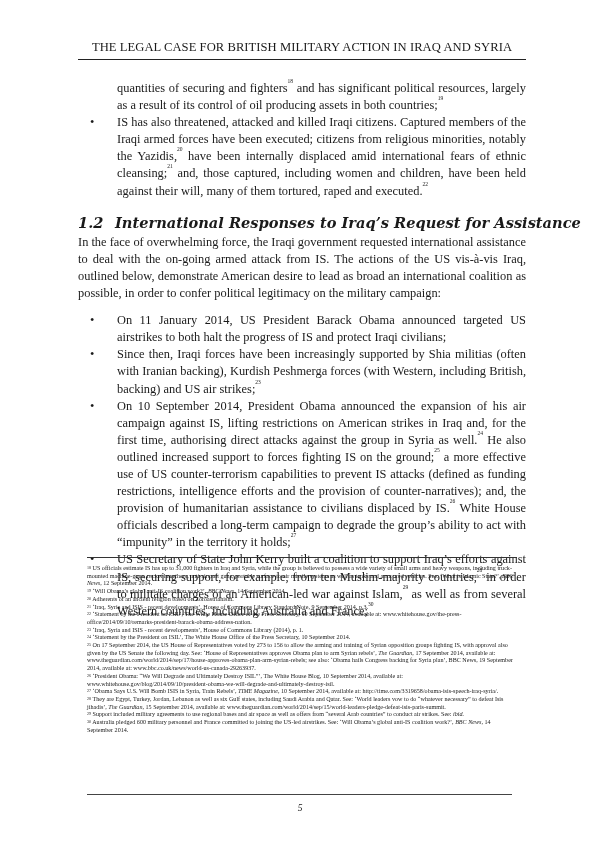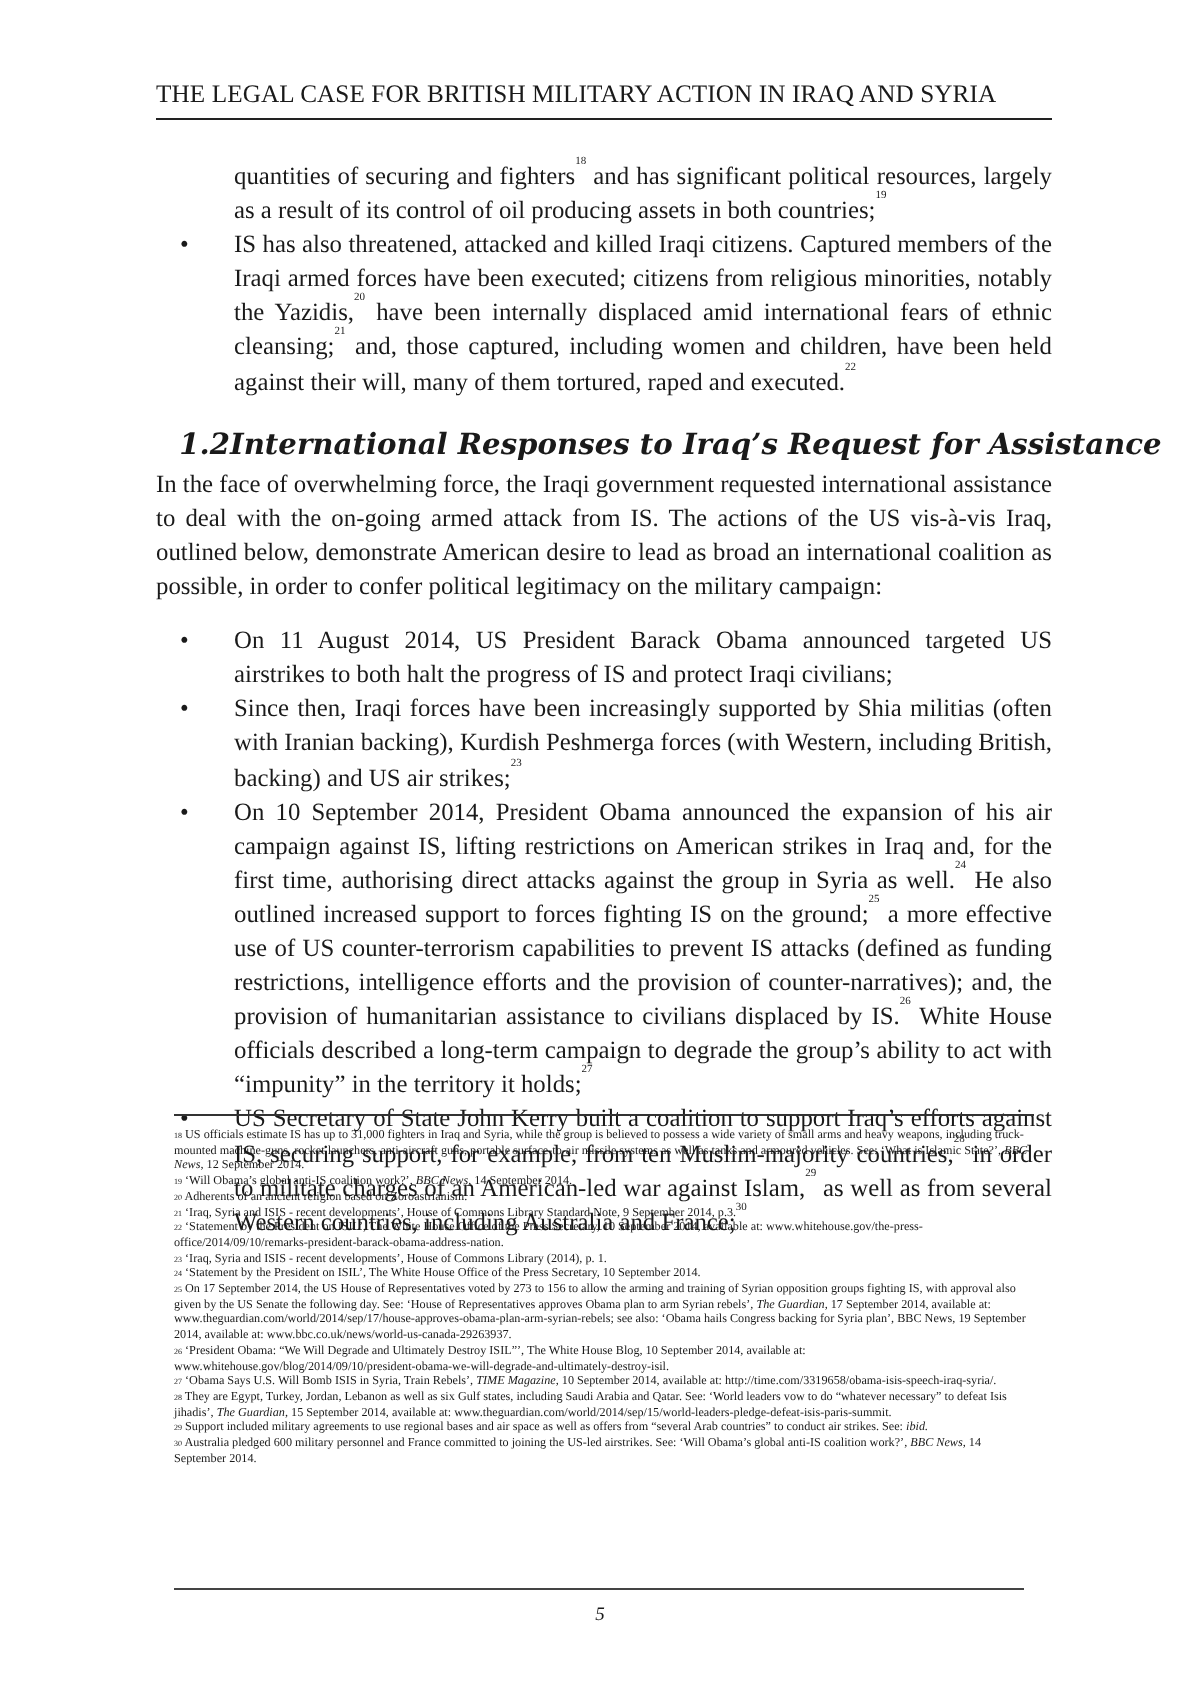--- a/index.html
+++ b/index.html
@@ -1,29 +1,29 @@
 <!DOCTYPE html>
 <html><head>
 <meta charset="utf-8">
 <style>
   html, body { margin:0; padding:0; background:#ffffff; }
   body { width:600px; height:849px; position:relative; overflow:hidden;
          font-family:"Liberation Serif", "DejaVu Serif", serif; color:#1a1a1a; }
-  .header { position:absolute; left:78px; top:40px; width:448px; text-align:left;
+  .header { position:absolute; left:78px; top:40px; width:448px; text-align:center;
             font-size:12.6px; letter-spacing:0.05px; padding-bottom:4px; border-bottom:1.5px solid #222; white-space:nowrap; }
   .body { position:absolute; left:78px; top:80px; width:448px; font-size:12.4px; line-height:17.1px; }
   .just { text-align:justify; }
   sup { font-size:5.5px; vertical-align:top; line-height:5px; position:relative; top:-1px; }
   ul { list-style:none; margin:0; padding:0; }
   li { position:relative; padding-left:39px; text-align:justify; }
   li .bullet { position:absolute; left:12px; top:0; }
   .cont { padding-left:39px; }
   .h2 { font-family:"DejaVu Serif", serif; font-weight:bold; font-style:italic; font-size:14.6px;
         margin-top:14px; margin-bottom:3px; white-space:nowrap; }
-  .h2 .num { display:inline-block; width:37px;text-align:right; }
+  .h2 .num { display:inline-block; width:37px; }
   .para { margin-bottom:10px; }
   .fn-rule { position:absolute; left:87px; top:557px; width:430px; border-top:1.2px solid #333; }
   .footnotes { position:absolute; left:87px; top:565px; width:428px; font-size:6.1px; line-height:7.7px; text-align:left; }
   .footnotes .fn sup { font-size:4px; top:0; }
   .foot-rule { position:absolute; left:87px; top:794px; width:425px; border-top:1.3px solid #444; }
   .pagenum { position:absolute; left:0; width:600px; top:803px; text-align:center; font-size:9.5px; font-style:italic; }
 </style>
 </head>
 <body>
 
@@ -33,21 +33,21 @@
   <div class="cont just"><span>quantities of securing and fighters</span><sup>18</sup><span> and has significant political resources, largely as a result of its control of oil producing assets in both countries;</span><sup>19</sup></div>
   <ul>
     <li><span class="bullet">•</span><span>IS has also threatened, attacked and killed Iraqi citizens. Captured members of the Iraqi armed forces have been executed; citizens from religious minorities, notably the Yazidis,</span><sup>20</sup><span> have been internally displaced amid international fears of ethnic cleansing;</span><sup>21</sup><span> and, those captured, including women and children, have been held against their will, many of them tortured, raped and executed.</span><sup>22</sup></li>
   </ul>
 
   <div class="h2"><span class="num">1.2</span><span>International Responses to Iraq’s Request for Assistance</span></div>
 
   <div class="para just">In the face of overwhelming force, the Iraqi government requested international assistance to deal with the on-going armed attack from IS. The actions of the US vis-à-vis Iraq, outlined below, demonstrate American desire to lead as broad an international coalition as possible, in order to confer political legitimacy on the military campaign:</div>
 
   <ul>
-    <li><span class="bullet">•</span><span>On 11 August 2014, US President Barack Obama announced targeted US airstrikes to both halt the progress of IS and protect Iraqi civilians;</span></li>
+    <li><span class="bullet">•</span><span>On 11 January 2014, US President Barack Obama announced targeted US airstrikes to both halt the progress of IS and protect Iraqi civilians;</span></li>
     <li><span class="bullet">•</span><span>Since then, Iraqi forces have been increasingly supported by Shia militias (often with Iranian backing), Kurdish Peshmerga forces (with Western, including British, backing) and US air strikes;</span><sup>23</sup></li>
     <li><span class="bullet">•</span><span>On 10 September 2014, President Obama announced the expansion of his air campaign against IS, lifting restrictions on American strikes in Iraq and, for the first time, authorising direct attacks against the group in Syria as well.</span><sup>24</sup><span> He also outlined increased support to forces fighting IS on the ground;</span><sup>25</sup><span> a more effective use of US counter-terrorism capabilities to prevent IS attacks (defined as funding restrictions, intelligence efforts and the provision of counter-narratives); and, the provision of humanitarian assistance to civilians displaced by IS.</span><sup>26</sup><span> White House officials described a long-term campaign to degrade the group’s ability to act with “impunity” in the territory it holds;</span><sup>27</sup></li>
     <li><span class="bullet">•</span><span>US Secretary of State John Kerry built a coalition to support Iraq’s efforts against IS, securing support, for example, from ten Muslim-majority countries,</span><sup>28</sup><span> in order to militate charges of an American-led war against Islam,</span><sup>29</sup><span> as well as from several Western countries, including Australia  and France;</span><sup>30</sup></li>
   </ul>
 </div>
 
 <div class="fn-rule"></div>
 
 <div class="footnotes">
   <div class="fn"><sup>18</sup> <span>US officials estimate IS has up to 31,000 fighters in Iraq and Syria, while the group is believed to possess a wide variety of small arms and heavy weapons, including truck-mounted machine-guns, rocket launchers, anti-aircraft guns, portable surface-to-air missile systems as well as tanks and armoured vehicles. See: ‘What is Islamic State?’, </span><i>BBC News</i><span>, 12 September 2014.</span></div>

